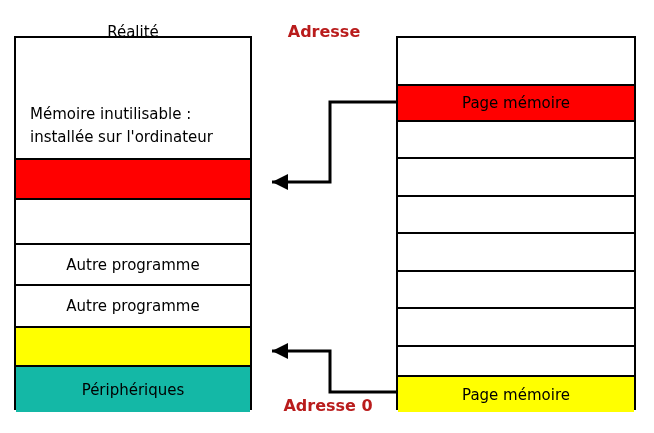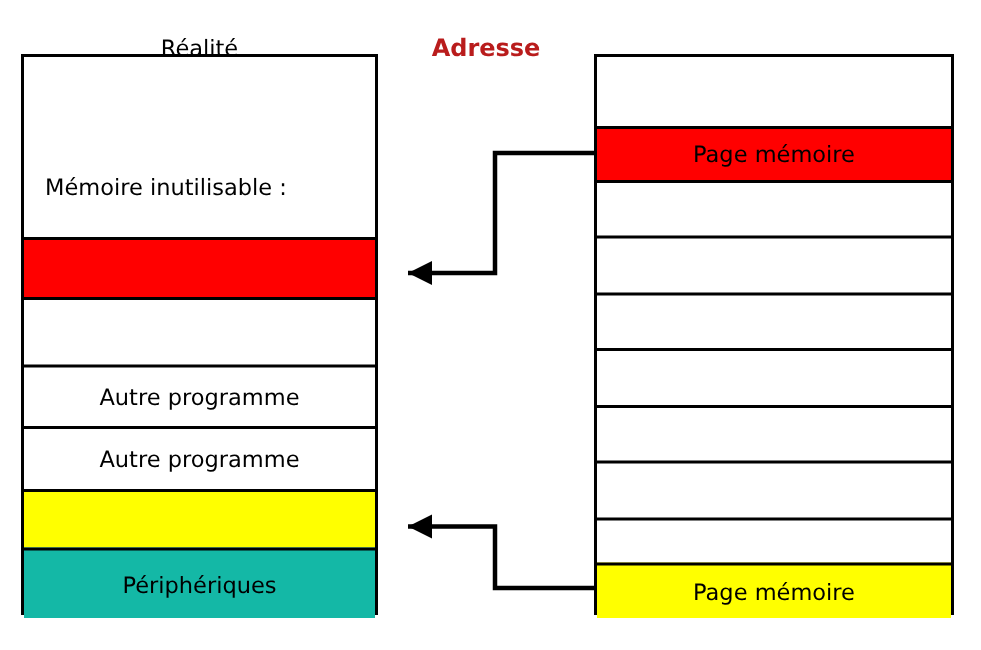--- a/index.html
+++ b/index.html
@@ -89,25 +89,27 @@
 <body>
 
 <div class="canvas">
 
   <div class="title" style="left:14px; top:23px; width:238px;">Réalité</div>
 
   <div class="blue-label" style="left:268px; top:22px; width:112px;">
     <span>Adresse</span><br>
   </div>
 
+  <div class="blue-label" style="left:276px; top:396px; width:104px;">Adresse 0</div>
 
   <div class="col left-col" id="left-col">
       <div class="row" style="top: 0px; height: 120px; background: rgb(255, 255, 255); margin-top: 28px;">
         <div class="multiline">
           <div>Mémoire inutilisable :</div>
+          <div>installée sur l'ordinateur</div>
         </div>
       </div>
       <div class="row bt" style="top: 120px; height: 40px; background: rgb(255, 0, 0);">
         <span></span>
       </div>
       <div class="row bt" style="top: 160px; height: 45px; background: rgb(255, 255, 255);">
         <span></span>
       </div>
       <div class="row bt" style="top: 205px; height: 41px; background: rgb(255, 255, 255);">
         <span>Autre programme</span>

